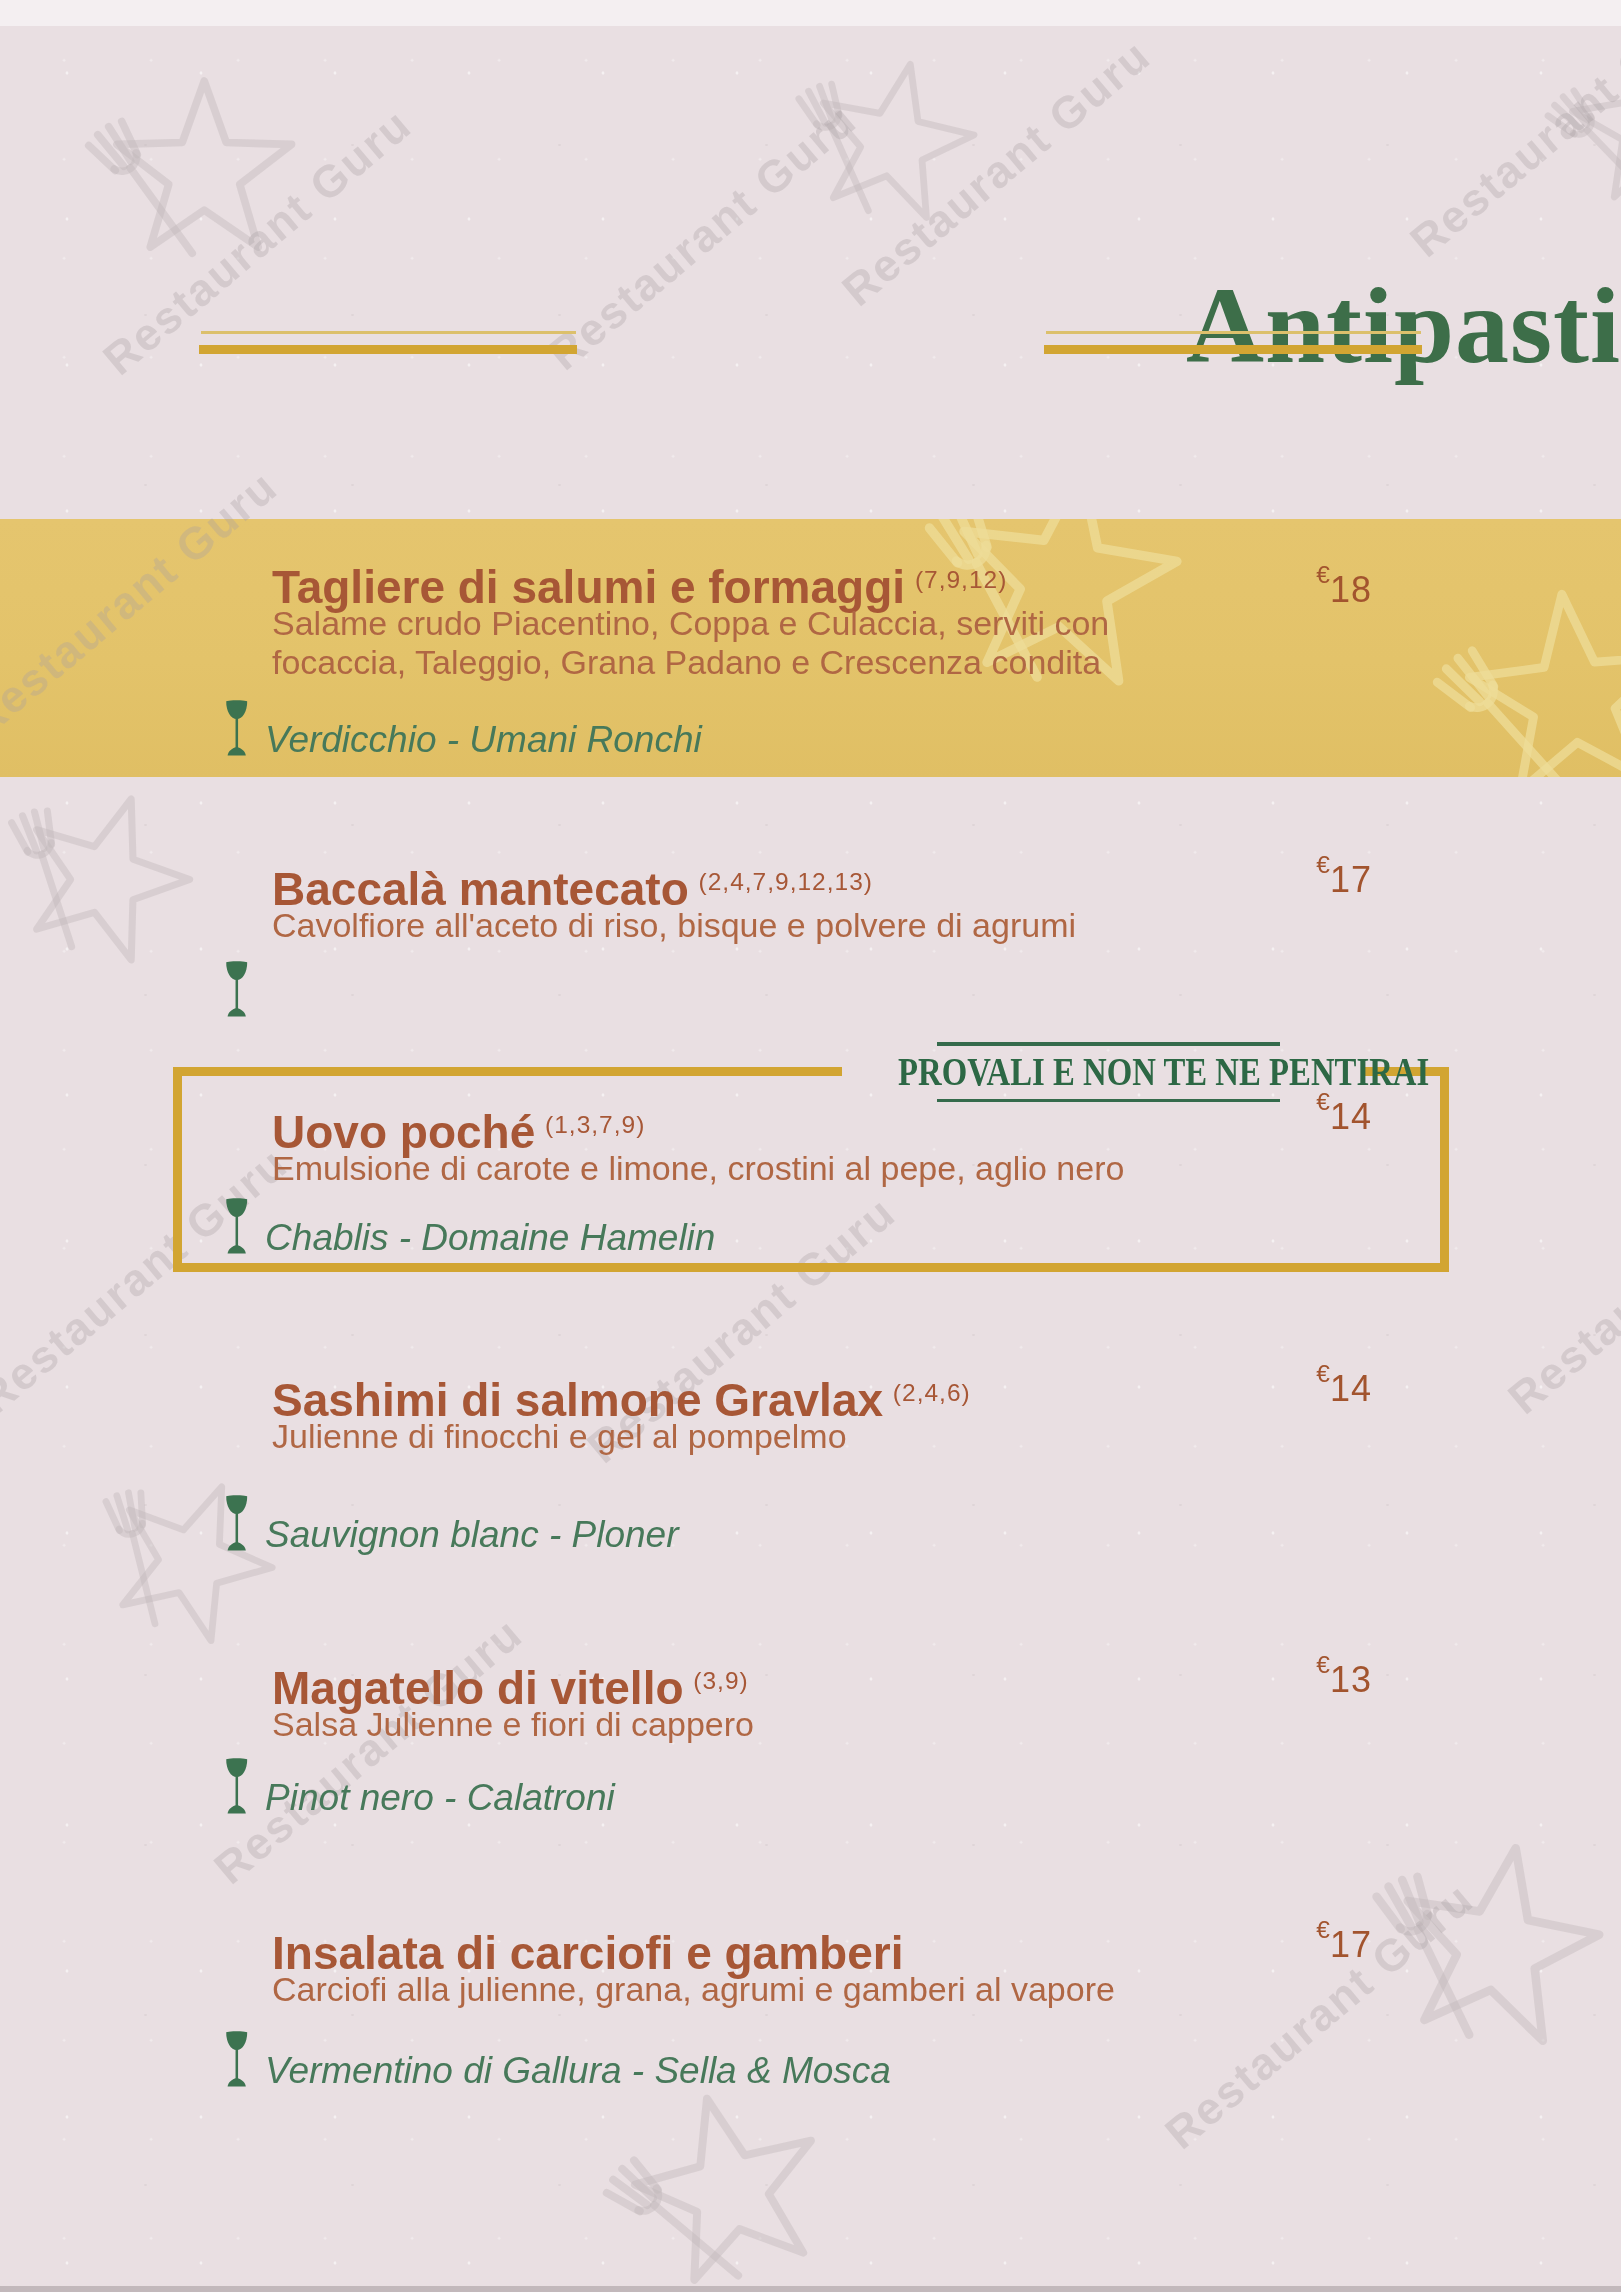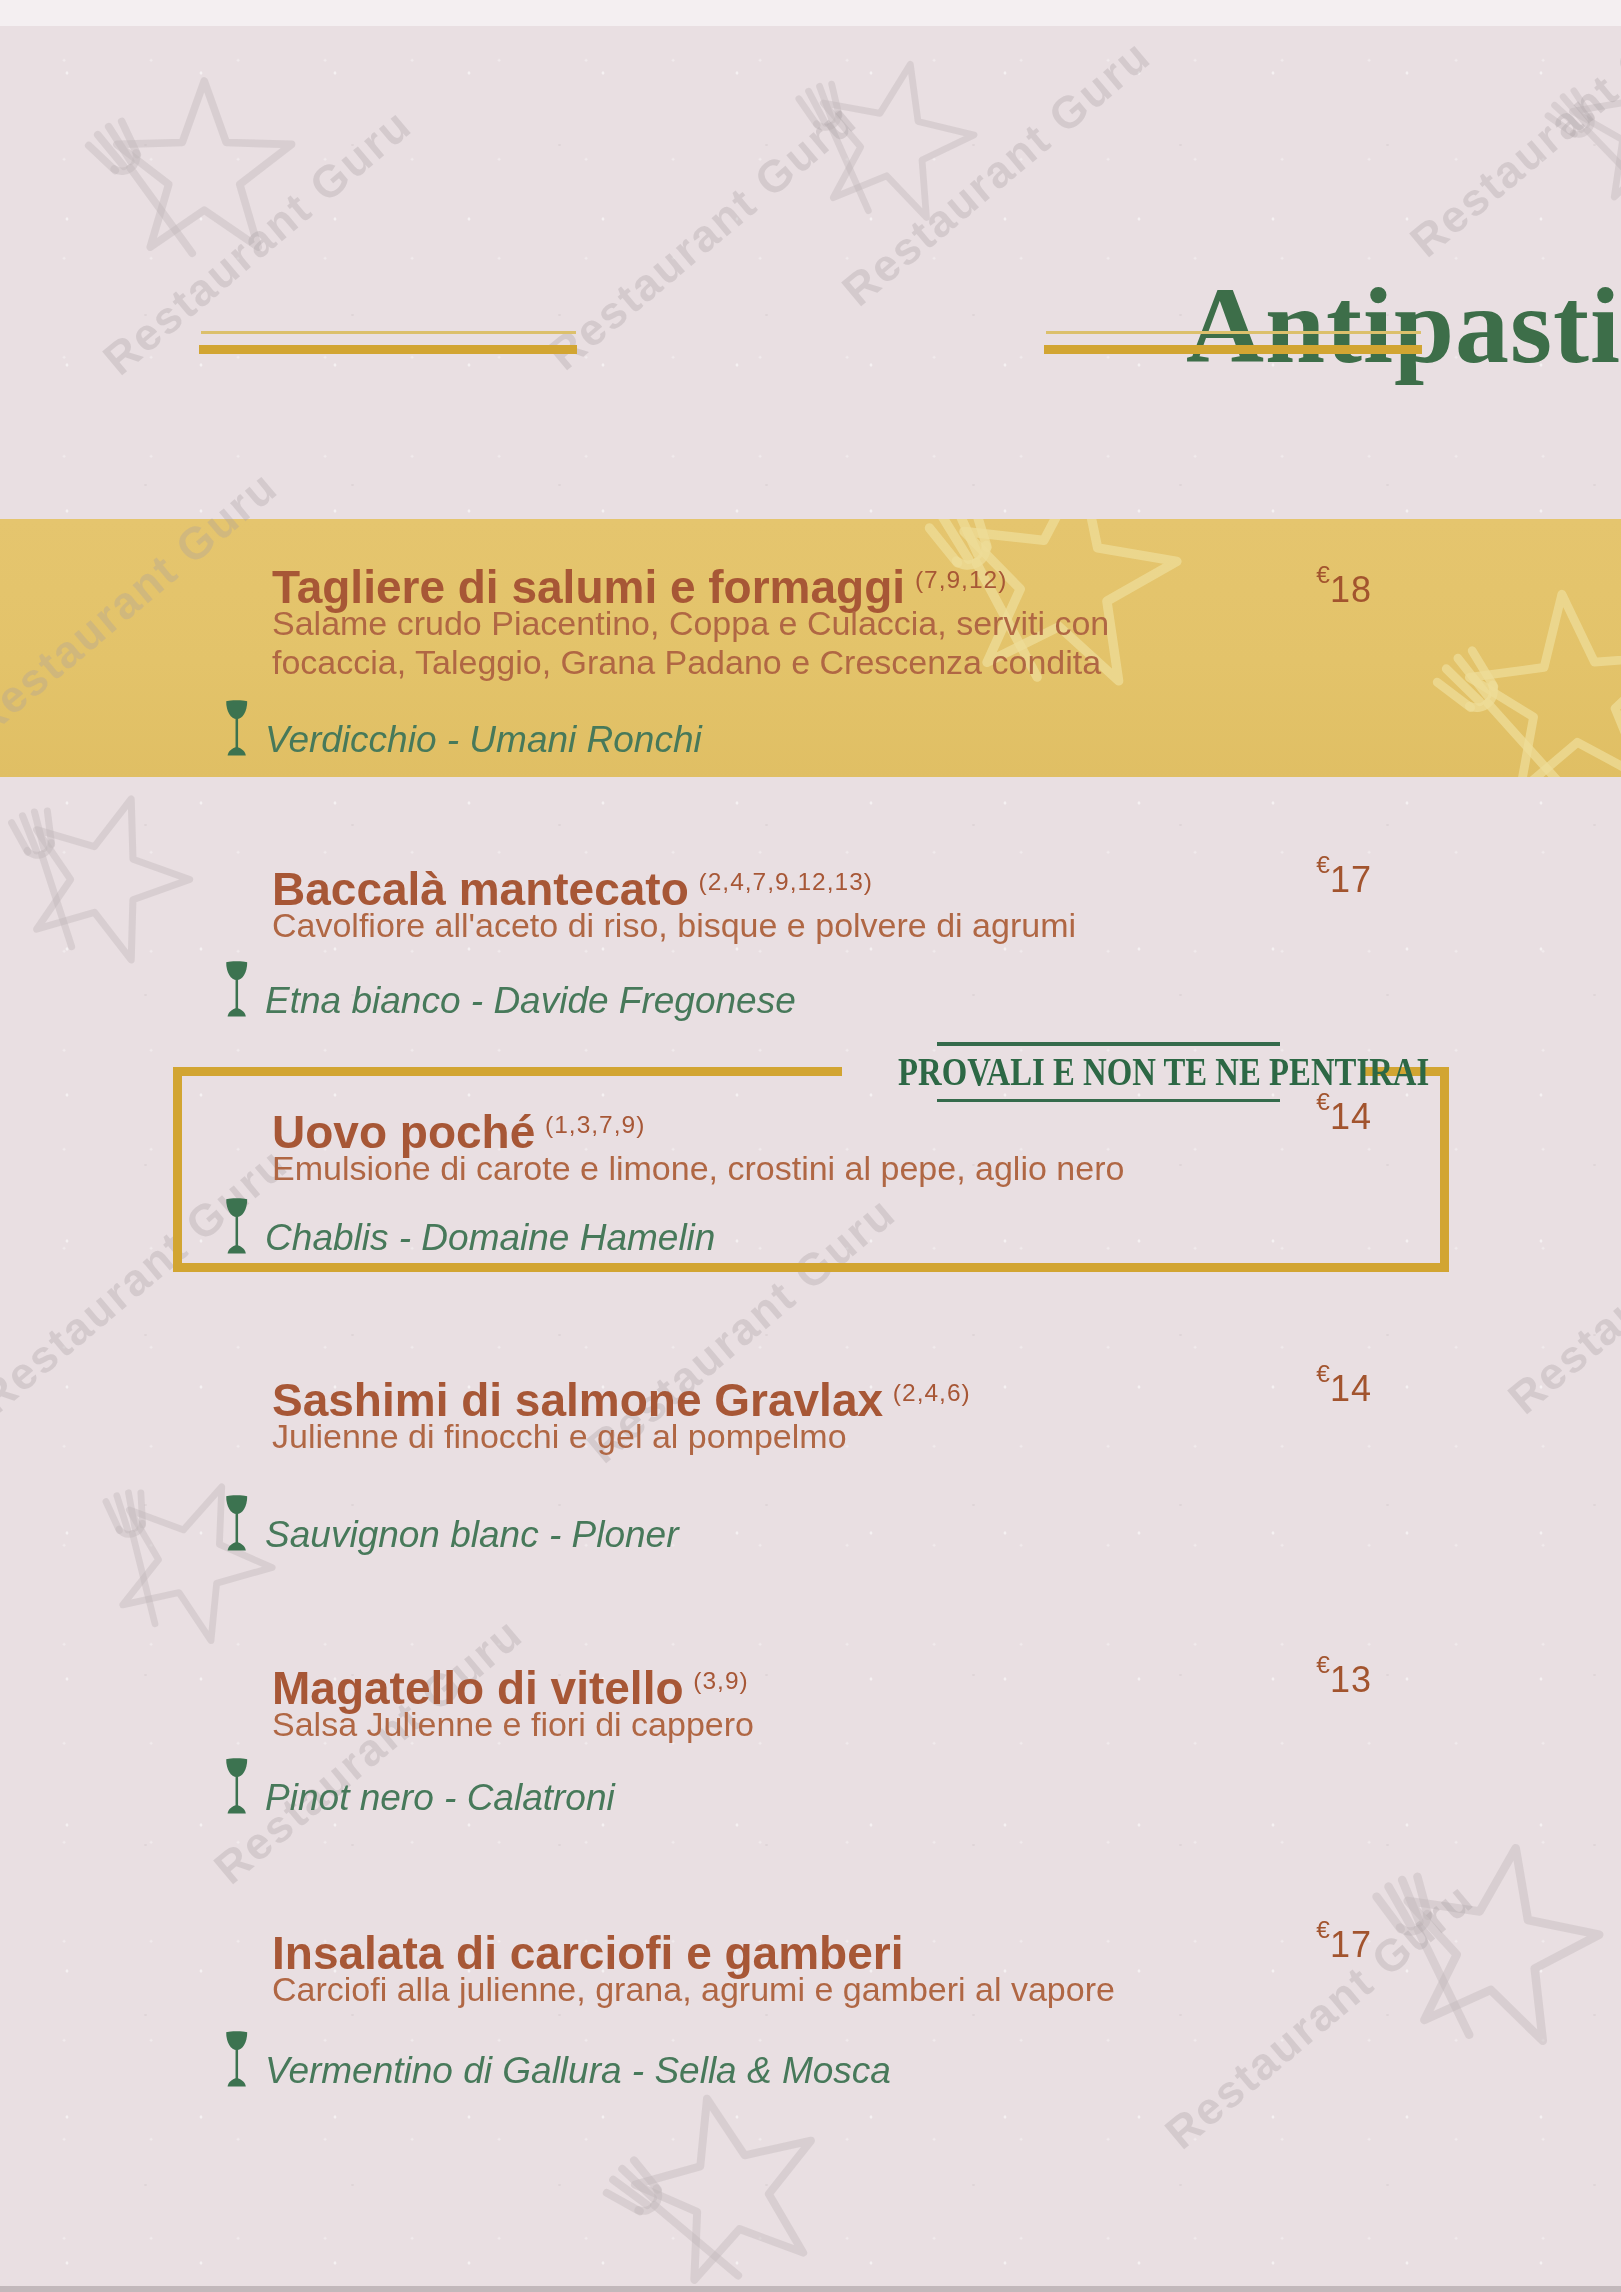--- a/index.html
+++ b/index.html
@@ -162,21 +162,20 @@
     <div class="price"><span class="cur">€</span><span class="num">18</span></div>
   </section>
 
   <section class="item i2">
     <h2 class="item-name"><span>Baccalà mantecato</span><span class="allergens">(2,4,7,9,12,13)</span></h2>
     <p class="item-desc">Cavolfiore all'aceto di riso, bisque e polvere di agrumi</p>
     <div class="wine-row">
       <svg class="wine-icon" viewBox="0 0 28 58" width="27.4" height="57">
           <use href="#wineglass"></use>
         </svg>
-      <span class="wine-text">Etna bianco - Davide Fregonese</span>
     </div>
     <div class="price"><span class="cur">€</span><span class="num">17</span></div>
   </section>
 
   <div class="fb fb-left"></div>
   <div class="fb fb-right"></div>
   <div class="fb fb-bottom"></div>
   <div class="fb fb-top-l"></div>
   <div class="fb fb-top-r"></div>
   <div class="feature-label">

